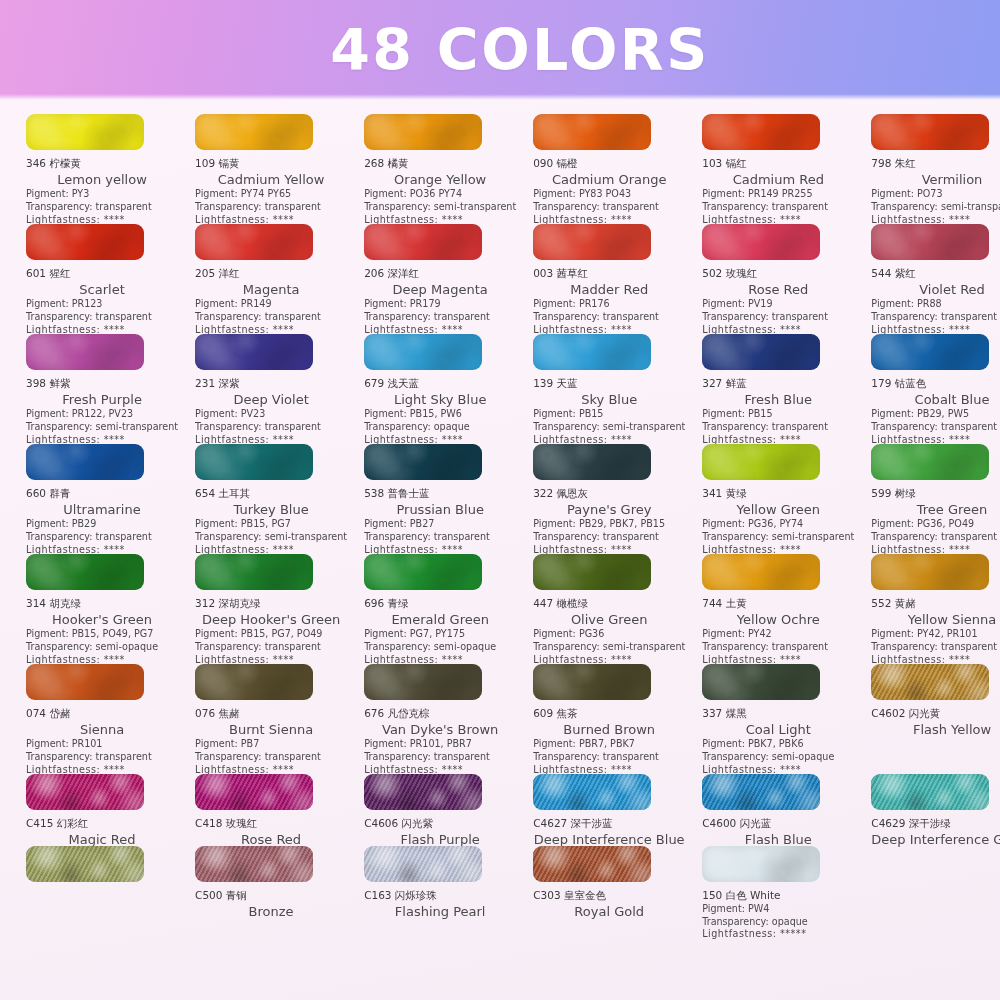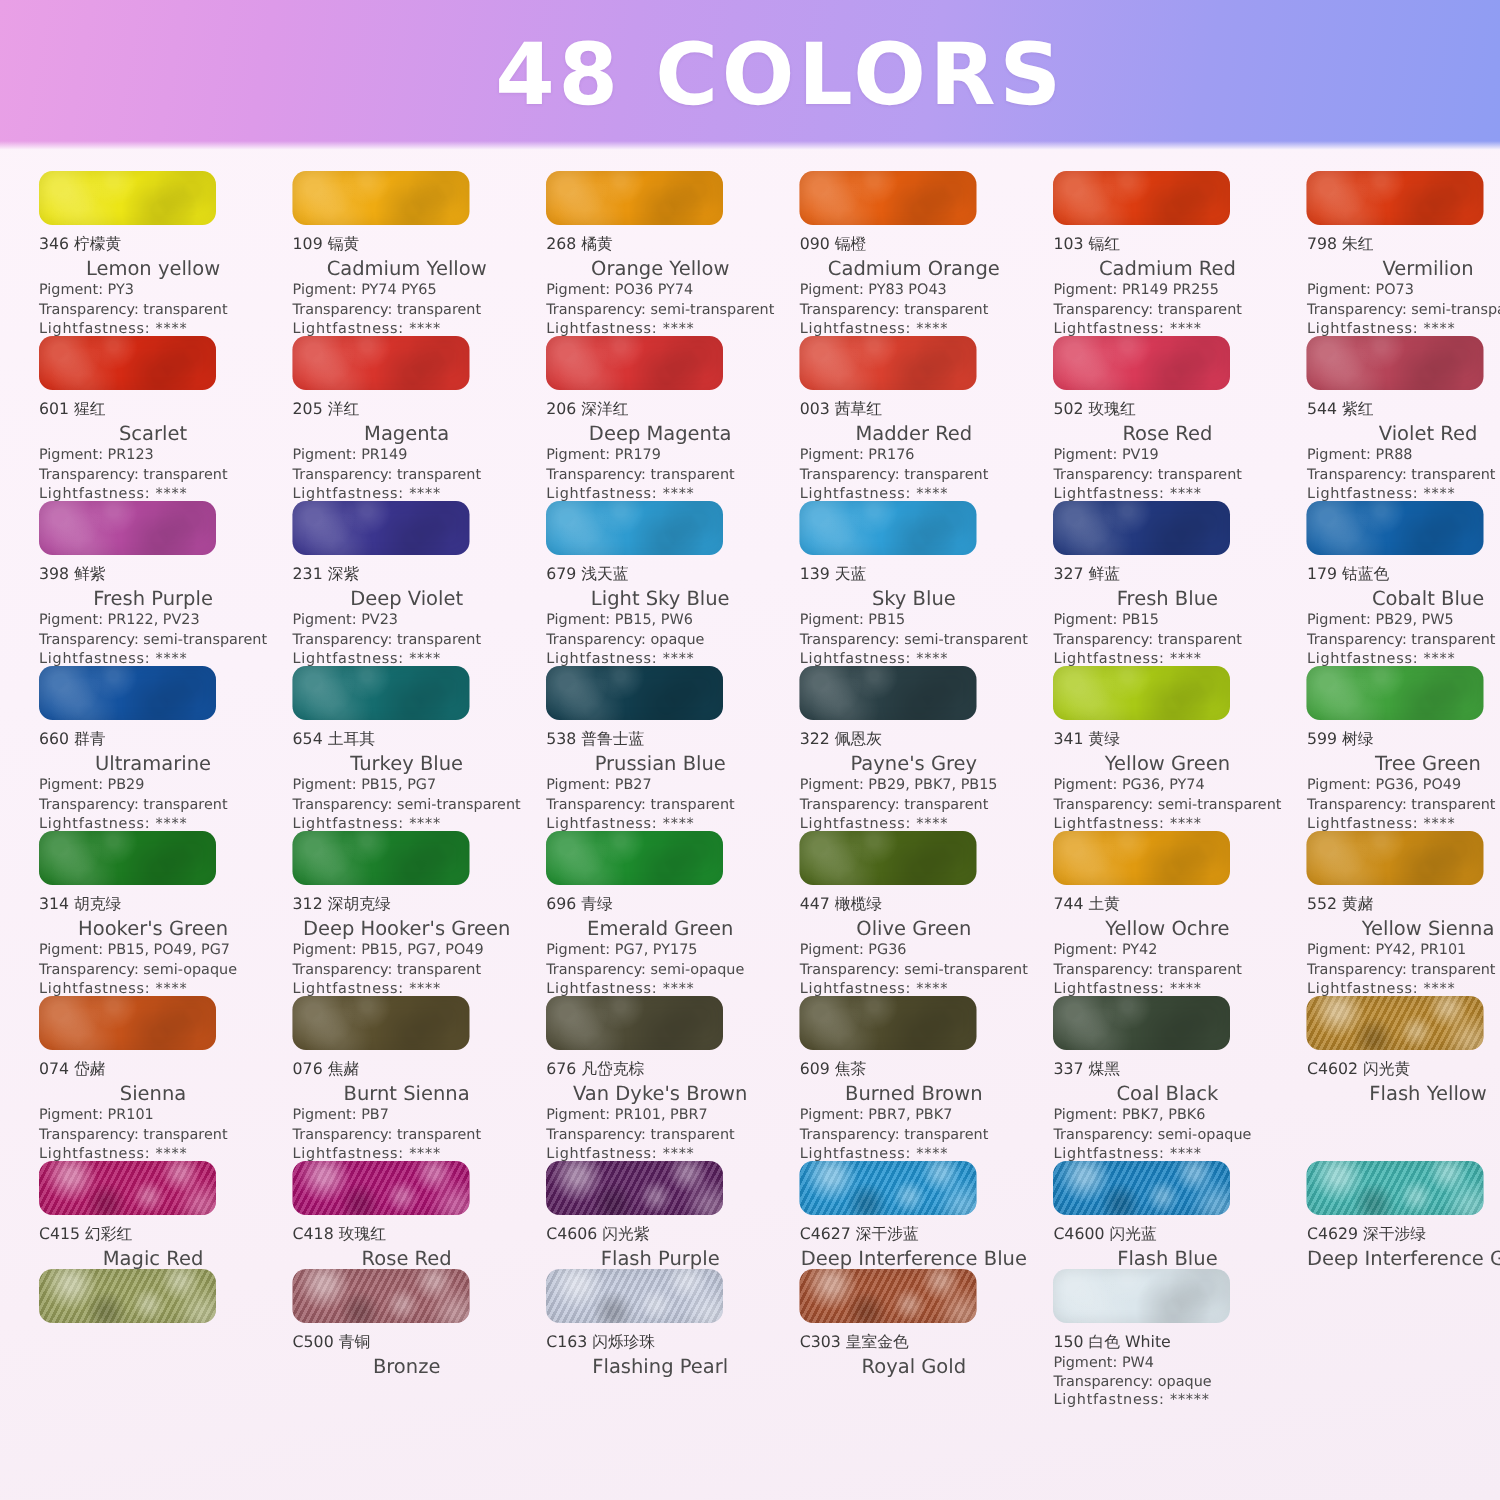--- a/index.html
+++ b/index.html
@@ -464,21 +464,21 @@
           <div class="line-en">Burned Brown</div>
           <div class="line-meta">Pigment: PBR7, PBK7</div>
           <div class="line-meta">Transparency: transparent</div>
           <div class="line-meta line-stars">Lightfastness: ****</div>
         </div>
       </div>
       <div class="swatch-card h-tall">
         <div class="chip" style="background-color: rgb(59, 74, 56);"></div>
         <div class="info">
           <div class="line-cn">337 煤黑</div>
-          <div class="line-en">Coal Black</div>
+          <div class="line-en">Coal Light</div>
           <div class="line-meta">Pigment: PBK7, PBK6</div>
           <div class="line-meta">Transparency: semi-opaque</div>
           <div class="line-meta line-stars">Lightfastness: ****</div>
         </div>
       </div>
       <div class="swatch-card h-tall">
         <div class="chip metallic" style="background-color: rgb(184, 134, 44);"></div>
         <div class="info">
           <div class="line-cn">C4602 闪光黄</div>
           <div class="line-en">Flash Yellow</div>

